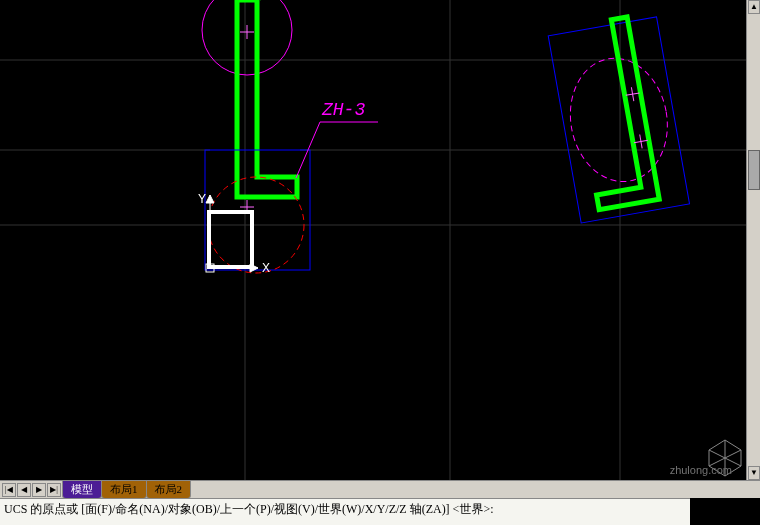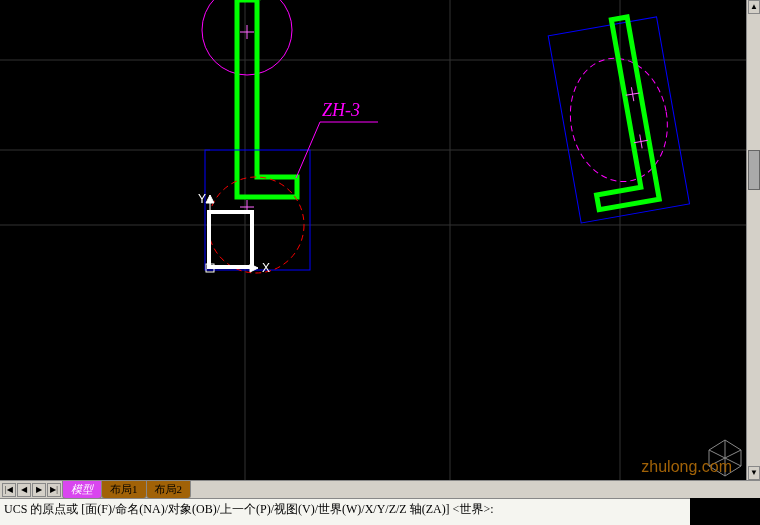--- a/index.html
+++ b/index.html
@@ -15,22 +15,22 @@
       position: absolute;
       top: 0;
       left: 0;
       width: 760px;
       height: 480px;
       background: #000;
     }
     .canvas svg { position: absolute; top: 0; left: 0; }
     .watermark {
       position: absolute;
-      color: #a16207;
-      font-size: 16px;
+      color: #737373;
+      font-size: 11px;
       font-family: Arial, sans-serif;
     }
     .tabs-bar {
       position: absolute;
       top: 480px;
       left: 0;
       width: 760px;
       height: 18px;
       background: #d4d0c8;
       display: flex;
@@ -56,23 +56,22 @@
     .tab {
       padding: 1px 8px;
       background: #a16207;
       border: 1px solid #888;
       border-top: none;
       border-radius: 0 0 4px 4px;
       margin-left: -1px;
       cursor: pointer;
     }
     .tab.active {
-      background: #d946ef;
+      background: #4c1d95;
       color: #fff;
-      font-style: italic;
     }
     .command-line {
       position: absolute;
       top: 498px;
       left: 0;
       width: 690px;
       height: 27px;
       background: #f5f5f0;
       border-top: 1px solid #888;
       font-size: 12px;
@@ -121,21 +120,21 @@
       position: absolute;
       color: #fff;
       font-size: 12px;
       font-family: Arial;
     }
     .annotation {
       position: absolute;
       color: #f0f;
       font-style: italic;
       font-size: 18px;
-      font-family: Liberation Serif, serif;
+      font-family: Liberation Mono, monospace;
     }
   </style>
 </head>
 <body>
 
 <div class="canvas">
   <svg width="760" height="480">
 
     <line x1="0" y1="60" x2="746" y2="60" stroke="#333" stroke-width="1"></line>
     <line x1="0" y1="150" x2="210" y2="150" stroke="#333" stroke-width="1"></line>

